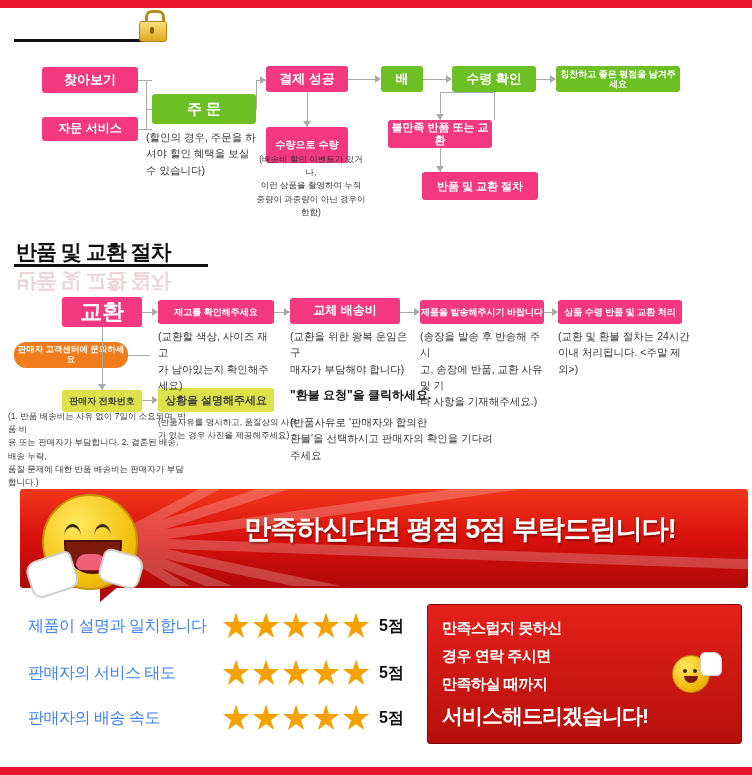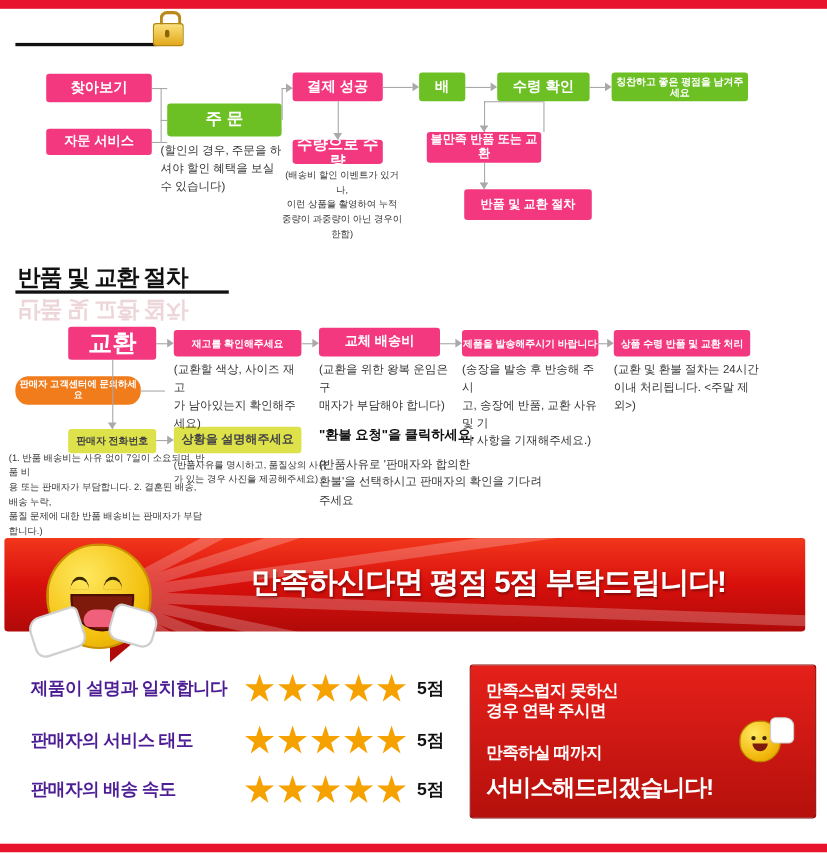--- a/index.html
+++ b/index.html
@@ -82,21 +82,21 @@
     border-left:6px solid #a9a9a9;
   }
   .arrow-d{
     position:absolute;width:0;height:0;
     border-left:4px solid transparent;border-right:4px solid transparent;
     border-top:6px solid #a9a9a9;
   }
 
   
   .banner{
-    position:absolute;left:4px;top:489px;width:728px;height:85px;
+    position:absolute;left:20px;top:489px;width:728px;height:99px;
     background:linear-gradient(to bottom,#f2361c 0%,#d8100c 50%,#b00a09 100%);
     border-radius:3px;
   }
   .banner-rays{
     position:absolute;left:0;top:0;width:728px;height:97px;overflow:hidden;
     opacity:.22;
   }
   .banner-rays i{
     position:absolute;left:90px;top:48px;width:700px;height:10px;
     background:#fff;transform-origin:0 50%;
@@ -139,40 +139,40 @@
     transform:rotate(-18deg);
   }
   .hand2{
     position:absolute;left:100px;top:552px;width:38px;height:30px;
     background:#fff;border:2px solid #cfcfcf;border-radius:8px 12px 10px 10px;
     transform:rotate(16deg);
   }
 
   
   .rate-row{position:absolute;display:flex;align-items:center;}
-  .rate-label{font-size:16px;font-weight:bold;color:#4c1d95;width:190px;letter-spacing:-.5px;}
+  .rate-label{font-size:16px;font-weight:normal;color:#3b82f6;width:190px;letter-spacing:-.5px;}
   .stars{display:flex;gap:2px;margin-left:4px;}
   .star{
     width:28px;height:28px;
     background:#f5a201;
     clip-path:polygon(50% 2%,61% 36%,97% 36%,68% 58%,79% 93%,50% 71%,21% 93%,32% 58%,3% 36%,39% 36%);
   }
   .rate-score{font-size:16px;font-weight:bold;color:#111;margin-left:9px;}
 
   
   .panel{
     position:absolute;left:427px;top:604px;width:313px;height:138px;
     background:linear-gradient(to bottom,#e5201a,#b5100c);
     border:1px solid #8e0907;border-radius:3px;text-align:right;
   }
   .panel .l1,.panel .l2,.panel .l3{
     position:absolute;left:14px;color:#fff;font-size:15px;font-weight:bold;letter-spacing:-.5px;
   }
   .panel .l1{top:14px;}
-  .panel .l2{top:32px;}
+  .panel .l2{top:42px;}
   .panel .l3{top:70px;}
   .panel .big{
     position:absolute;left:14px;top:97px;color:#fff;font-size:21px;font-weight:bold;letter-spacing:-1px;
   }
   .thumb{
     position:absolute;left:672px;top:655px;width:36px;height:36px;border-radius:50%;
     background:radial-gradient(circle at 35% 30%,#ffe85e,#f0b307 70%,#cf9300 100%);
     border:1px solid #b98a00;
   }
   .thumb .e{position:absolute;top:13px;width:4px;height:4px;background:#3b2a00;border-radius:50%;}
@@ -199,21 +199,21 @@
       <div class="kh"></div>
   </div>
 
   <div class="box pink" style="left:42px;top:67px;width:96px;height:26px;font-size:13px;">찾아보기</div>
   <div class="box pink" style="left:42px;top:117px;width:96px;height:24px;font-size:12px;">자문 서비스</div>
   <div class="box green" style="left:152px;top:94px;width:104px;height:30px;font-size:15px;">주 문</div>
   <div class="box pink" style="left:266px;top:66px;width:82px;height:26px;font-size:13px;">결제 성공</div>
   <div class="box green" style="left:381px;top:66px;width:42px;height:26px;font-size:13px;">배</div>
   <div class="box green" style="left:452px;top:66px;width:84px;height:26px;font-size:13px;">수령 확인</div>
   <div class="box green" style="left:556px;top:66px;width:124px;height:26px;font-size:9px;">칭찬하고 좋은 평점을 남겨주세요</div>
-  <div class="box pink" style="left:266px;top:127px;width:82px;height:22px;font-size:14px;">수량으로 수량</div>
+  <div class="box pink" style="left:266px;top:127px;width:82px;height:36px;font-size:10px;">수량으로 수량</div>
   <div class="box pink" style="left:388px;top:120px;width:104px;height:28px;font-size:11px;">불만족 반품 또는 교환</div>
   <div class="box pink" style="left:422px;top:172px;width:116px;height:28px;font-size:11px;">반품 및 교환 절차</div>
 
   <div class="ln lnh" style="left:138px;top:80px;width:14px;"></div>
   <div class="ln lnv" style="left:146px;top:80px;height:29px;"></div>
   <div class="ln lnh" style="left:138px;top:129px;width:14px;"></div>
   <div class="ln lnv" style="left:146px;top:109px;height:20px;"></div>
   <div class="ln lnh" style="left:146px;top:109px;width:6px;"></div>
   <div class="ln lnh" style="left:256px;top:80px;width:10px;"></div>
   <div class="ln lnv" style="left:256px;top:80px;height:29px;"></div>

